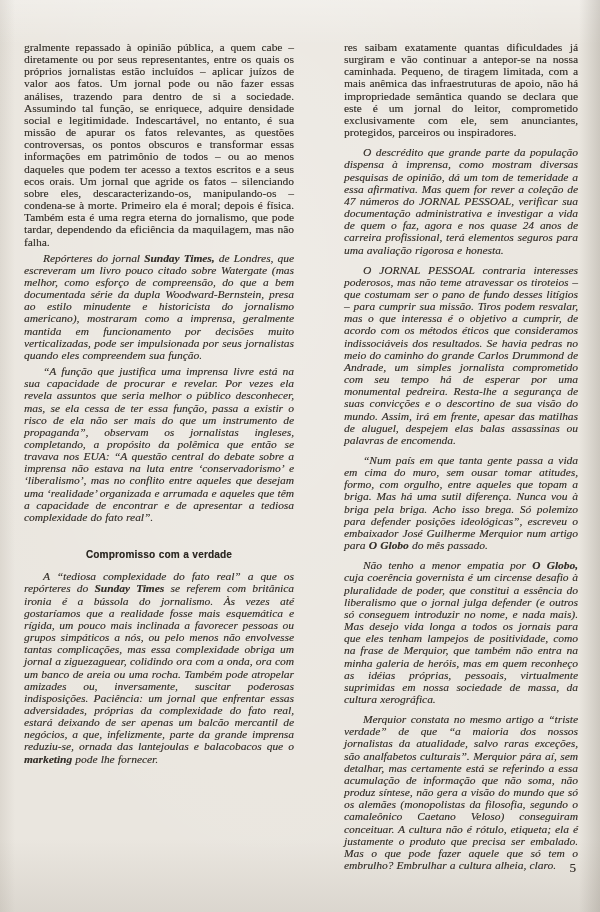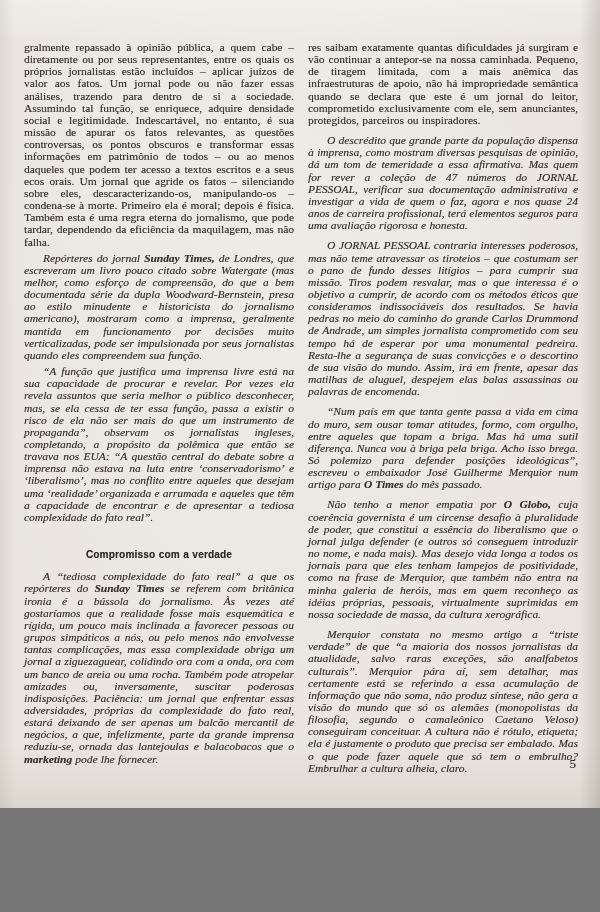--- a/index.html
+++ b/index.html
@@ -1,18 +1,18 @@
 <!DOCTYPE html>
 <html lang="pt"><head>
 <meta charset="utf-8">
 <style>
   html,body{margin:0;padding:0;background:#777;}
   .page{
     position:relative;
-    width:600px;height:808px;
+    width:600px;height:912px;
     margin:0 auto;
     overflow:hidden;
     background:
       linear-gradient(90deg, rgba(120,110,95,0.12) 0, rgba(0,0,0,0) 2.5%, rgba(0,0,0,0) 96.5%, rgba(100,92,80,0.22) 100%),
       linear-gradient(180deg, rgba(255,255,255,0.30) 0, rgba(0,0,0,0) 5%, rgba(0,0,0,0) 92%, rgba(110,100,88,0.12) 100%),
       radial-gradient(ellipse at 45% 30%, rgba(255,255,255,0.22), rgba(0,0,0,0) 70%),
       #eae6df;
     font-family:"Liberation Serif","DejaVu Serif",serif;
     color:#35302a;
   }
@@ -26,21 +26,21 @@
   .col{
     width:270px;
     font-size:11.4px;
     line-height:12.15px;
     text-align:justify;
     word-spacing:0.4px;
     text-shadow:0.2px 0.2px 0.35px rgba(52,47,40,0.45);
   }
   .col p{margin:0;}
   .col--left p{margin-bottom:4px;}
-  .col--right p{margin-bottom:8px;}
+  .col--right p{margin-bottom:8px;margin-left:36px;}
   .col p.indent{text-indent:19px;font-style:italic;}
   .col b{font-weight:bold;}
   .col-heading{
     font-family:"Liberation Sans","DejaVu Sans",sans-serif;
     font-weight:700;
     font-size:10px;
     text-align:center;
     letter-spacing:0.2px;
     margin:26px 0 9px 0;
     color:#2d2923;
@@ -63,19 +63,19 @@
         <p class="">gralmente repassado à opinião pública, a quem cabe – diretamente ou por seus representantes, entre os quais os próprios jornalistas estão incluídos – aplicar juízos de valor aos fatos. Um jornal pode ou não fazer essas análises, trazendo para dentro de si a sociedade. Assumindo tal função, se enriquece, adquire densidade social e legitimidade. Indescartável, no entanto, é sua missão de apurar os fatos relevantes, as questões controversas, os pontos obscuros e transformar essas informações em patrimônio de todos – ou ao menos daqueles que podem ter acesso a textos escritos e a seus ecos orais. Um jornal que agride os fatos – silenciando sobre eles, descaracterizando-os, manipulando-os – condena-se à morte. Primeiro ela é moral; depois é física. Também esta é uma regra eterna do jornalismo, que pode tardar, dependendo da eficiência da maquilagem, mas não falha.</p>
         <p class="indent">Repórteres do jornal <b>Sunday Times,</b> de Londres, que escreveram um livro pouco citado sobre Watergate (mas melhor, como esforço de compreensão, do que a bem documentada série da dupla Woodward-Bernstein, presa ao estilo minudente e historicista do jornalismo americano), mostraram como a imprensa, geralmente mantida em funcionamento por decisões muito verticalizadas, pode ser impulsionada por seus jornalistas quando eles compreendem sua função.</p>
         <p class="indent">“A função que justifica uma imprensa livre está na sua capacidade de procurar e revelar. Por vezes ela revela assuntos que seria melhor o público desconhecer, mas, se ela cessa de ter essa função, passa a existir o risco de ela não ser mais do que um instrumento de propaganda”, observam os jornalistas ingleses, completando, a propósito da polêmica que então se travava nos EUA: “A questão central do debate sobre a imprensa não estava na luta entre ‘conservadorismo’ e ‘liberalismo’, mas no conflito entre aqueles que desejam uma ‘realidade’ organizada e arrumada e aqueles que têm a capacidade de encontrar e de apresentar a tediosa complexidade do fato real”.</p>
         <h2 class="col-heading">Compromisso com a verdade</h2>
         <p class="indent">A “tediosa complexidade do fato real” a que os repórteres do <b>Sunday Times</b> se referem com britânica ironia é a bússola do jornalismo. Às vezes até gostaríamos que a realidade fosse mais esquemática e rígida, um pouco mais inclinada a favorecer pessoas ou grupos simpáticos a nós, ou pelo menos não envolvesse tantas complicações, mas essa complexidade obriga um jornal a ziguezaguear, colidindo ora com a onda, ora com um banco de areia ou uma rocha. Também pode atropelar amizades ou, inversamente, suscitar poderosas indisposições. Paciência: um jornal que enfrentar essas adversidades, próprias da complexidade do fato real, estará deixando de ser apenas um balcão mercantil de negócios, a que, infelizmente, parte da grande imprensa reduziu-se, ornada das lantejoulas e balacobacos que o <b>marketing</b> pode lhe fornecer.</p>
       </div>
     <div class="col col--right">
         <p class="">res saibam exatamente quantas dificuldades já surgiram e vão continuar a antepor-se na nossa caminhada. Pequeno, de tiragem limitada, com a mais anêmica das infraestruturas de apoio, não há impropriedade semântica quando se declara que este é um jornal do leitor, comprometido exclusivamente com ele, sem anunciantes, protegidos, parceiros ou inspiradores.</p>
         <p class="indent">O descrédito que grande parte da população dispensa à imprensa, como mostram diversas pesquisas de opinião, dá um tom de temeridade a essa afirmativa. Mas quem for rever a coleção de 47 números do JORNAL PESSOAL, verificar sua documentação administrativa e investigar a vida de quem o faz, agora e nos quase 24 anos de carreira profissional, terá elementos seguros para uma avaliação rigorosa e honesta.</p>
         <p class="indent">O JORNAL PESSOAL contraria interesses poderosos, mas não teme atravessar os tiroteios – que costumam ser o pano de fundo desses litígios – para cumprir sua missão. Tiros podem resvalar, mas o que interessa é o objetivo a cumprir, de acordo com os métodos éticos que consideramos indissociáveis dos resultados. Se havia pedras no meio do caminho do grande Carlos Drummond de Andrade, um simples jornalista comprometido com seu tempo há de esperar por uma monumental pedreira. Resta-lhe a segurança de suas convicções e o descortino de sua visão do mundo. Assim, irá em frente, apesar das matilhas de aluguel, despejem elas balas assassinas ou palavras de encomenda.</p>
-        <p class="indent">“Num país em que tanta gente passa a vida em cima do muro, sem ousar tomar atitudes, formo, com orgulho, entre aqueles que topam a briga. Mas há uma sutil diferença. Nunca vou à briga pela briga. Acho isso brega. Só polemizo para defender posições ideológicas”, escreveu o embaixador José Guilherme Merquior num artigo para <b>O Times</b> do mês passado.</p>
+        <p class="indent">“Num país em que tanta gente passa a vida em cima do muro, sem ousar tomar atitudes, formo, com orgulho, entre aqueles que topam a briga. Mas há uma sutil diferença. Nunca vou à briga pela briga. Acho isso brega. Só polemizo para defender posições ideológicas”, escreveu o embaixador José Guilherme Merquior num artigo para <b>O Globo</b> do mês passado.</p>
         <p class="indent">Não tenho a menor empatia por <b>O Globo,</b> cuja coerência governista é um circense desafio à pluralidade de poder, que constitui a essência do liberalismo que o jornal julga defender (e outros só conseguem introduzir no nome, e nada mais). Mas desejo vida longa a todos os jornais para que eles tenham lampejos de positividade, como na frase de Merquior, que também não entra na minha galeria de heróis, mas em quem reconheço as idéias próprias, pessoais, virtualmente suprimidas em nossa sociedade de massa, da cultura xerográfica.</p>
         <p class="indent">Merquior constata no mesmo artigo a “triste verdade” de que “a maioria dos nossos jornalistas da atualidade, salvo raras exceções, são analfabetos culturais”. Merquior pára aí, sem detalhar, mas certamente está se referindo a essa acumulação de informação que não soma, não produz síntese, não gera a visão do mundo que só os alemães (monopolistas da filosofia, segundo o camaleônico Caetano Veloso) conseguiram conceituar. A cultura não é rótulo, etiqueta; ela é justamente o produto que precisa ser embalado. Mas o que pode fazer aquele que só tem o embrulho? Embrulhar a cultura alheia, claro.</p>
       </div>
   </div>
   <div class="page-number">5</div>
 </div>
 
 </body></html>

